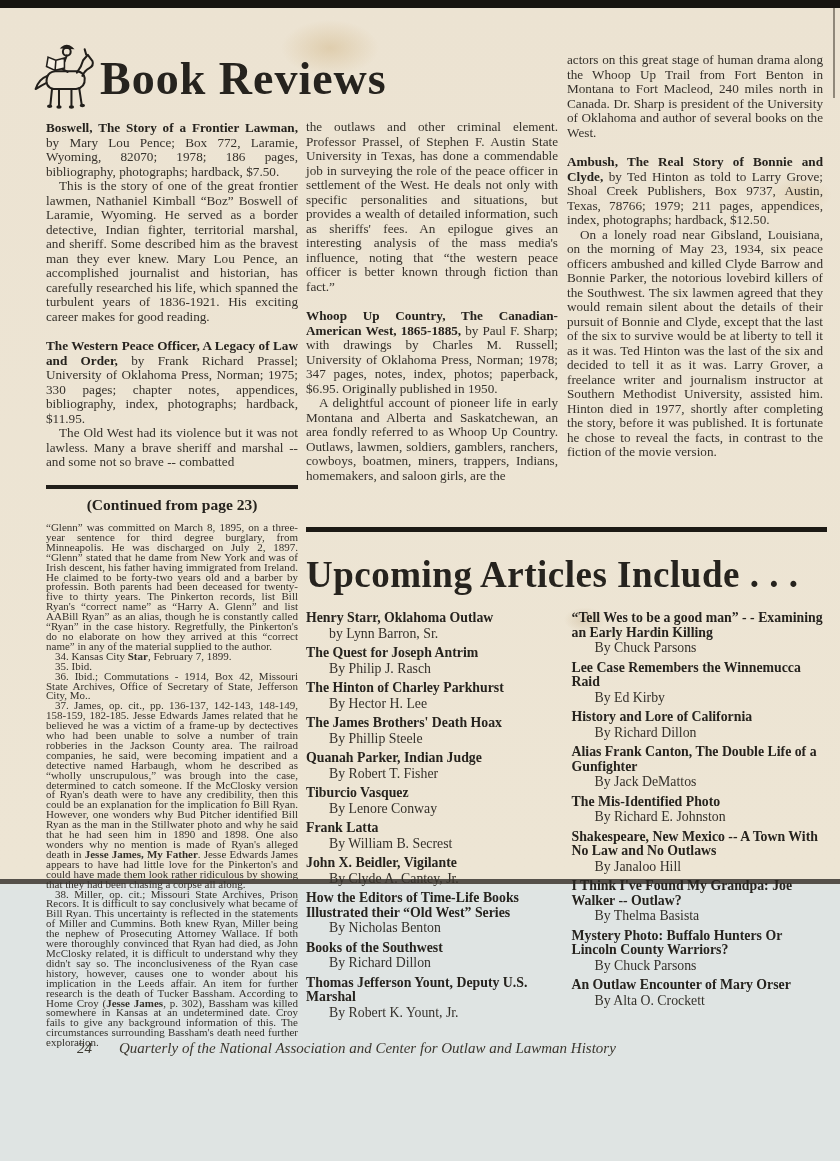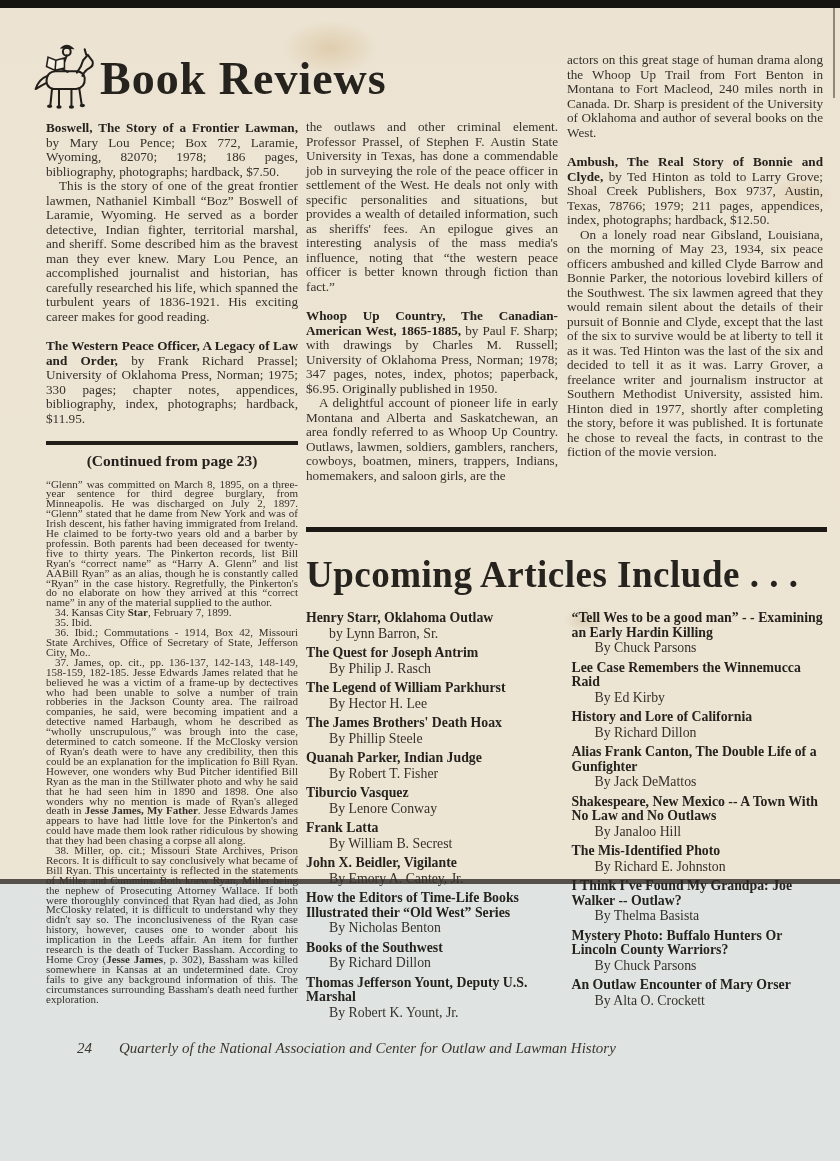--- a/index.html
+++ b/index.html
@@ -97,20 +97,21 @@
 
   <h1 class="page-title">Book Reviews</h1>
 
   <section class="col col1">
     <div class="review">
       <p class="lead"><b>Boswell, The Story of a Frontier Lawman,</b><span> by Mary Lou Pence; Box 772, Laramie, Wyoming, 82070; 1978; 186 pages, bibliography, photographs; hardback, $7.50.</span></p>
       <p class="ind">This is the story of one of the great frontier lawmen, Nathaniel Kimball “Boz” Boswell of Laramie, Wyoming. He served as a border detective, Indian fighter, territorial marshal, and sheriff. Some described him as the bravest man they ever knew. Mary Lou Pence, an accomplished journalist and historian, has carefully researched his life, which spanned the turbulent years of 1836-1921. His exciting career makes for good reading.</p>
     </div>
     <div class="review">
       <p class="lead"><b>The Western Peace Officer, A Legacy of Law and Order,</b><span> by Frank Richard Prassel; University of Oklahoma Press, Norman; 1975; 330 pages; chapter notes, appendices, bibliography, index, photographs; hardback, $11.95.</span></p>
+      <p class="ind">The Old West had its violence but it was not lawless. Many a brave sheriff and marshal -- and some not so brave -- combatted</p>
     </div>
     <div class="rule"></div>
     <h3 class="continued">(Continued from page 23)</h3>
     <div class="notes">
 
         <p><span>“Glenn” was committed on March 8, 1895, on a three-year sentence for third degree burglary, from Minneapolis.  He was discharged on July 2, 1897.  “Glenn” stated that he dame from New York and was of Irish descent, his father having immigrated from Ireland.  He claimed to be forty-two years old and a barber by professin.  Both parents had been deceased for twenty-five to thirty years.  The Pinkerton records, list Bill Ryan's “correct name” as “Harry A. Glenn” and list AABill Ryan” as an alias, though he is constantly called “Ryan” in the case history.  Regretfully, the Pinkerton's do no elaborate on how they arrived at this “correct name” in any of the material supplied to the author.</span><b></b><span></span></p>
 
         <p><span>34.  Kansas City </span><b>Star</b><span>, February 7, 1899.</span></p>
 
         <p><span>35.  Ibid.</span><b></b><span></span></p>
@@ -152,21 +153,21 @@
             <div class="a-title">Henry Starr, Oklahoma Outlaw</div>
             <div class="a-author">by Lynn Barron, Sr.</div>
           </div>
 
           <div class="article">
             <div class="a-title">The Quest for Joseph Antrim</div>
             <div class="a-author">By Philip J. Rasch</div>
           </div>
 
           <div class="article">
-            <div class="a-title">The Legend of William Parkhurst</div>
+            <div class="a-title">The Hinton of Charley Parkhurst</div>
             <div class="a-author">By Hector H. Lee</div>
           </div>
 
           <div class="article">
             <div class="a-title">The James Brothers' Death Hoax</div>
             <div class="a-author">By Phillip Steele</div>
           </div>
 
           <div class="article">
             <div class="a-title">Quanah Parker, Indian Judge</div>
@@ -178,21 +179,21 @@
             <div class="a-author">By Lenore Conway</div>
           </div>
 
           <div class="article">
             <div class="a-title">Frank Latta</div>
             <div class="a-author">By William B. Secrest</div>
           </div>
 
           <div class="article">
             <div class="a-title">John X. Beidler, Vigilante</div>
-            <div class="a-author">By Emory A. Cantey, Jr.</div>
+            <div class="a-author">By Clyde A. Cantey, Jr.</div>
           </div>
 
           <div class="article">
             <div class="a-title">How the Editors of Time-Life Books Illustrated their “Old West” Series</div>
             <div class="a-author">By Nicholas Benton</div>
           </div>
 
           <div class="article">
             <div class="a-title">Books of the Southwest</div>
             <div class="a-author">By Richard Dillon</div>
@@ -219,27 +220,27 @@
             <div class="a-title">History and Lore of California</div>
             <div class="a-author">By Richard Dillon</div>
           </div>
 
           <div class="article">
             <div class="a-title">Alias Frank Canton, The Double Life of a Gunfighter</div>
             <div class="a-author">By Jack DeMattos</div>
           </div>
 
           <div class="article">
+            <div class="a-title">The Mis-Identified Photo</div>
+            <div class="a-author">By Richard E. Johnston</div>
+          </div>
+
+          <div class="article">
             <div class="a-title">Shakespeare, New Mexico -- A Town With No Law and No Outlaws</div>
             <div class="a-author">By Janaloo Hill</div>
-          </div>
-
-          <div class="article">
-            <div class="a-title">The Mis-Identified Photo</div>
-            <div class="a-author">By Richard E. Johnston</div>
           </div>
 
           <div class="article">
             <div class="a-title">I Think I've Found My Grandpa: Joe Walker -- Outlaw?</div>
             <div class="a-author">By Thelma Basista</div>
           </div>
 
           <div class="article">
             <div class="a-title">Mystery Photo: Buffalo Hunters Or Lincoln County Warriors?</div>
             <div class="a-author">By Chuck Parsons</div>

